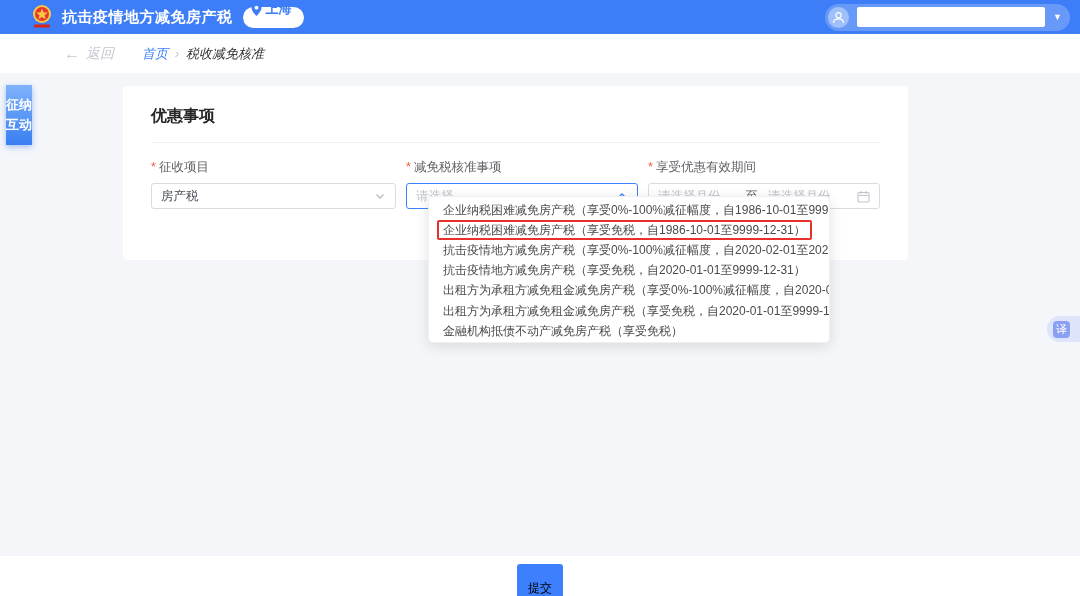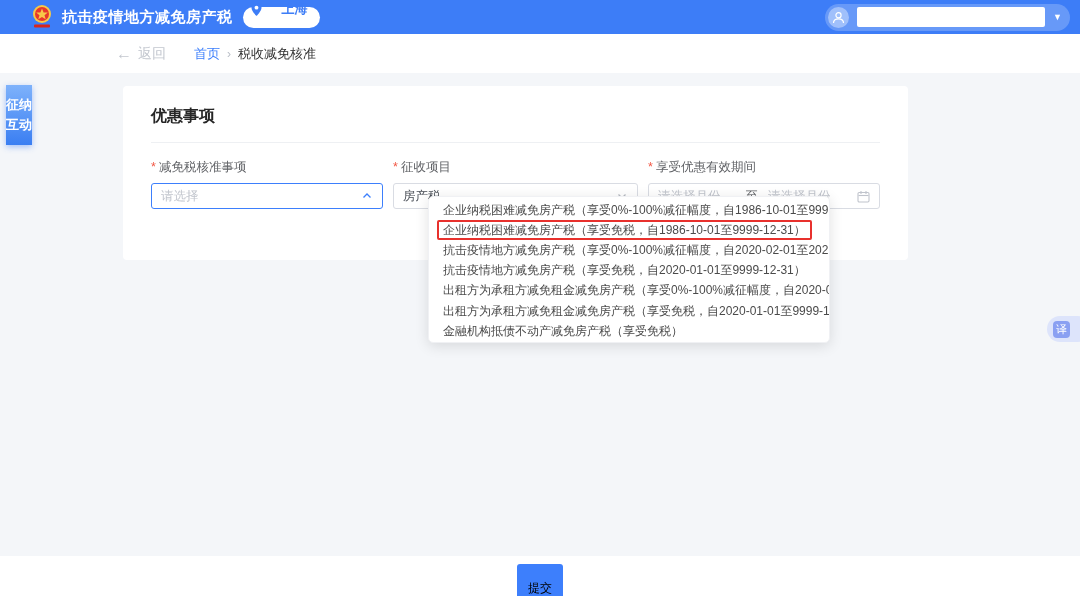--- a/index.html
+++ b/index.html
@@ -12,40 +12,40 @@
 
   
   .header {
     position:absolute; left:0; top:0; width:1080px; height:34px;
     background:#3d7df7; display:flex; align-items:center; padding:0 8px 0 30px;
   }
   .emblem { width:24px; height:26px; margin-right:8px; flex:0 0 auto; }
   .header-title { color:#fff; font-size:15px; font-weight:bold; letter-spacing:.5px; }
   .loc-badge {
     margin-left:10px; background:#fff; border-radius:12px; height:21px;
-    display:flex; align-items:center; padding:0 12px 16px 8px; gap:20px;
+    display:flex; align-items:center; padding:0 12px 16px 8px; gap:4px;
   }
   .loc-badge .txt { color:#3d7df7; font-size:13px; font-weight:bold; }
   .header-spacer { flex:1; }
   .user-widget {
     display:flex; align-items:center; background:rgba(255,255,255,.22);
     border-radius:14px; height:27px; padding:0 8px 0 3px; gap:8px; margin-right:2px;
   }
   .avatar {
     width:21px; height:21px; border-radius:50%; background:rgba(255,255,255,.38);
     display:flex; align-items:center; justify-content:center;
   }
   .user-name-box { width:188px; height:20px; background:#fff; border-radius:2px; border:none; font-size:12px; padding:0 6px; color:#333; }
   .caret { color:#fff; font-size:9px; line-height:1; }
   .caret::before { content:"▼"; }
 
   
   .crumbbar {
     position:absolute; left:0; top:34px; width:1080px; height:39px; background:#fff;
-    display:flex; align-items:center; padding-left:116px; font-size:13px;
+    display:flex; align-items:center; padding-left:64px; font-size:13px;font-style:italic;
   }
   .back-arrow { color:#c3c7cf; font-size:16px; margin-right:6px; }
   .back-arrow::before { content:"←"; }
   .back-label { color:#c3c7cf; font-size:14px; margin-right:28px; }
   .crumb-home { color:#3d7ffc; cursor:pointer; }
   .crumb-sep { color:#b9bec7; margin:0 7px; font-size:12px; }
   .crumb-cur { color:#333; }
 
   
   .side-tab {
@@ -161,40 +161,40 @@
 
 <div class="side-tab">
   <span>征纳互动</span>
 </div>
 
 <div class="card">
   <div class="card-title">优惠事项</div>
   <div class="card-divider"></div>
   <div class="form-row">
 
+    <div class="field f1">
+      <div class="field-label">
+        <span class="req">*</span><span>征收项目</span>
+      </div>
+      <div class="control">
+        <span class="val">房产税</span>
+        <svg class="chev" viewBox="0 0 12 12">
+          <polyline points="2.5,4.5 6,8 9.5,4.5" fill="none" stroke="#b6bac2" stroke-width="1.3"></polyline>
+        </svg>
+      </div>
+    </div>
+
     <div class="field f2">
       <div class="field-label">
         <span class="req">*</span><span>减免税核准事项</span>
       </div>
       <div class="control focused">
         <span class="ph">请选择</span>
         <svg class="chev" viewBox="0 0 12 12">
           <polyline points="2.5,7.5 6,4 9.5,7.5" fill="none" stroke="#3d7ffc" stroke-width="1.3"></polyline>
-        </svg>
-      </div>
-    </div>
-
-    <div class="field f1">
-      <div class="field-label">
-        <span class="req">*</span><span>征收项目</span>
-      </div>
-      <div class="control">
-        <span class="val">房产税</span>
-        <svg class="chev" viewBox="0 0 12 12">
-          <polyline points="2.5,4.5 6,8 9.5,4.5" fill="none" stroke="#b6bac2" stroke-width="1.3"></polyline>
         </svg>
       </div>
     </div>
 
     <div class="field f3">
       <div class="field-label">
         <span class="req">*</span><span>享受优惠有效期间</span>
       </div>
       <div class="control range">
         <span class="ph start">请选择月份</span>

